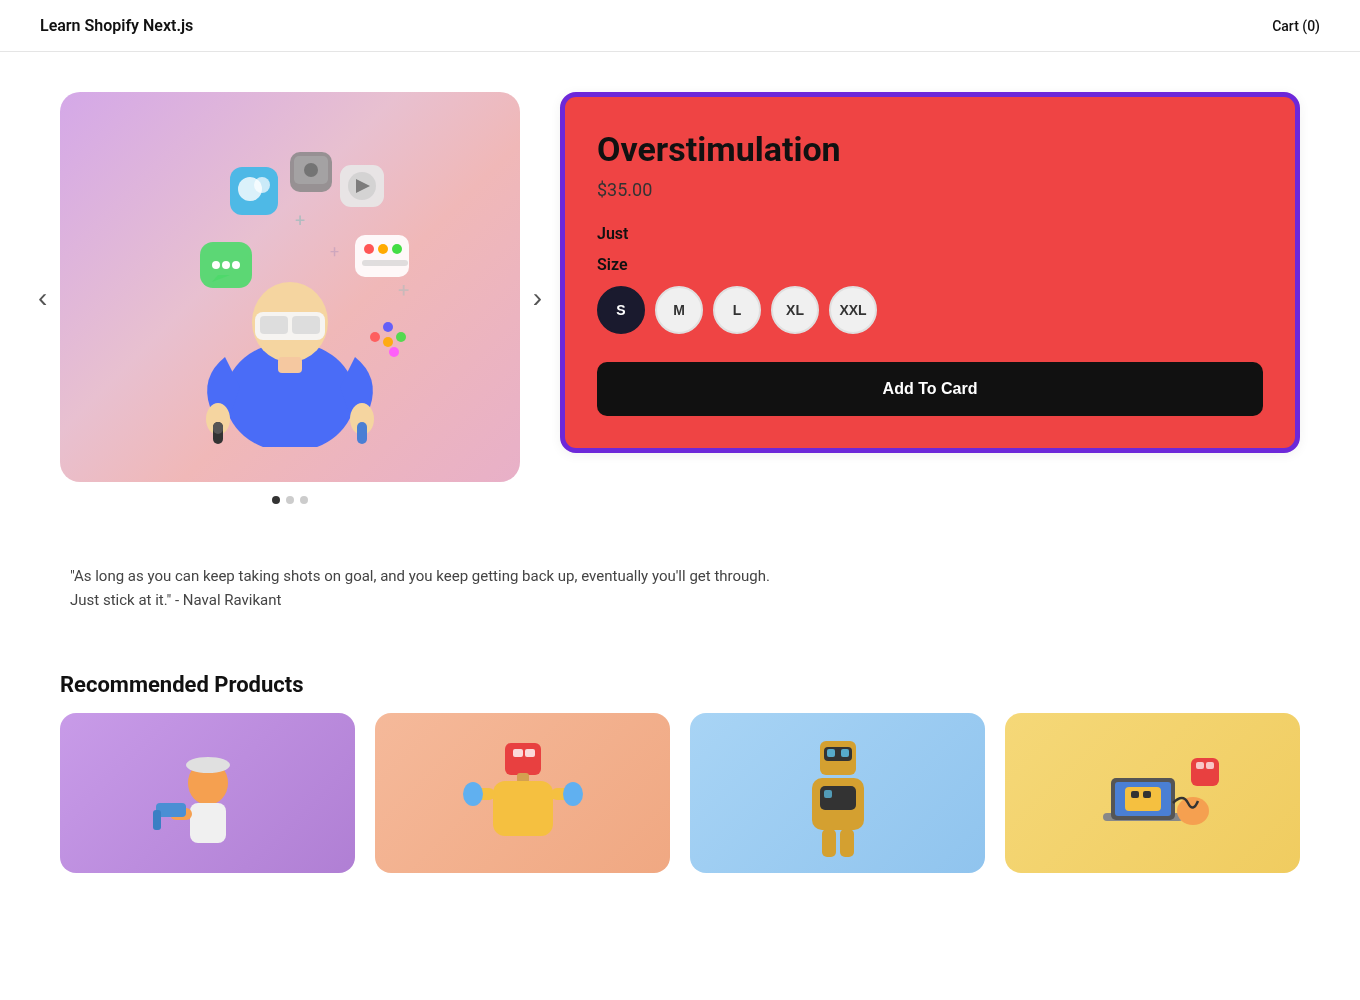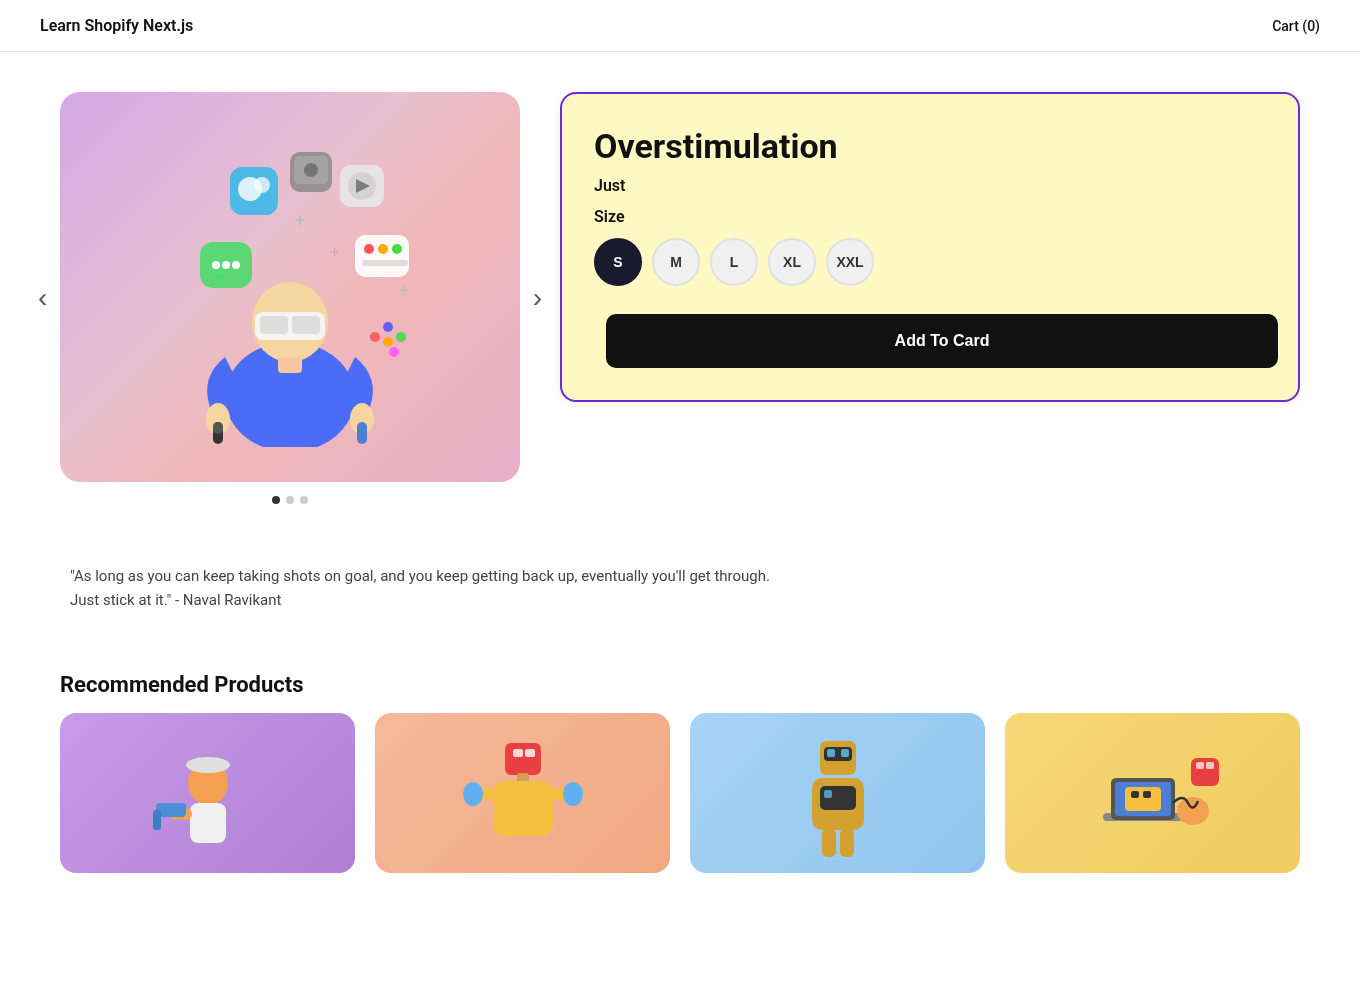--- a/index.html
+++ b/index.html
@@ -70,22 +70,22 @@
       width: 8px;
       height: 8px;
       border-radius: 50%;
       background: #ccc;
     }
     .carousel-dot.active { background: #333; }
 
     
     .product-info {
       flex: 1;
-      background: #fef9c3;
-      border: 2px solid #6d28d9;
+      background: #ef4444;
+      border: 5px solid #6d28d9;
       border-radius: 16px;
       padding: 32px;
       box-shadow: 0 2px 12px rgba(0,0,0,0.06);
     }
     .product-name {
       font-size: 34px;
       font-weight: 700;
       margin-bottom: 10px;
     }
     .product-price {
@@ -148,21 +148,20 @@
       width: 100%;
       padding: 18px;
       background: #111;
       color: #fff;
       font-size: 16px;
       font-weight: 600;
       border: none;
       border-radius: 10px;
       cursor: pointer;
       transition: background 0.15s;
-      margin-left: 12px;
     }
 
     
     .quote-section {
       margin-bottom: 60px;
       max-width: 720px;
       padding-left: 10px;
     }
     .quote-text {
       font-size: 15px;
@@ -276,20 +275,21 @@
       <button class="carousel-arrow carousel-arrow-right">›</button>
       <div class="carousel-dots">
         <div class="carousel-dot active"></div>
         <div class="carousel-dot"></div>
         <div class="carousel-dot"></div>
       </div>
     </div>
 
     <div class="product-info">
       <h1 class="product-name">Overstimulation</h1>
+      <p class="product-price">$35.00</p>
 
       <p class="option-label">Just</p>
 
       <p class="option-label">Size</p>
       <div class="size-options">
         <button class="size-btn selected">S</button>
         <button class="size-btn">M</button>
         <button class="size-btn">L</button>
         <button class="size-btn">XL</button>
         <button class="size-btn">XXL</button>

